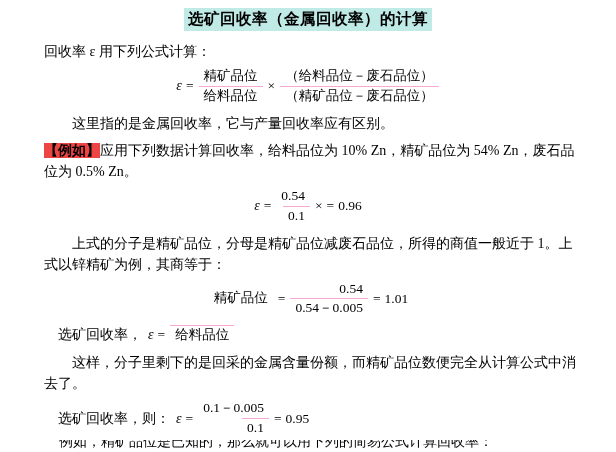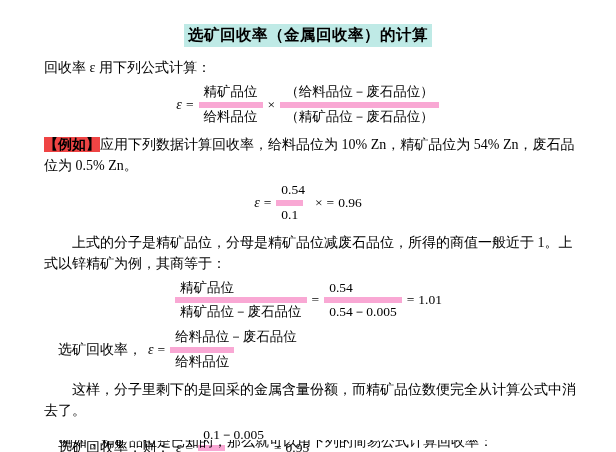--- a/index.html
+++ b/index.html
@@ -16,21 +16,21 @@
   }
   .page {
     position: relative;
     width: 616px;
     height: 452px;
     box-sizing: border-box;
     padding: 8px 14px 0 14px;
   }
   .title-row {
     text-align: center;
-    margin-top: 16px;
+    margin-top: 0;
     margin-bottom: 10px;
   }
   .title {
     display: inline-block;
     font-size: 15.5px;
     font-weight: bold;
     background: #bfeae6;
     padding: 1px 4px;
     letter-spacing: 0.5px;
   }
@@ -64,31 +64,31 @@
     display: inline-flex;
     align-items: center;
     white-space: nowrap;
   }
   .eq > * {
     margin: 0 2px;
   }
   .frac {
     display: inline-flex;
     flex-direction: column;
-    align-items: flex-start;
+    align-items: flex-end;
     vertical-align: middle;
     margin: 0 3px;
   }
   .frac .num {
     padding: 0 5px 1px 5px;
     font-size: 13.5px;
     line-height: 1.25;
   }
   .frac .den {
-    border-top: 6px solid #f9a8d4;
+    border-top: 1px solid #f9a8d4;
     padding: 1px 5px 0 5px;
     font-size: 13.5px;
     line-height: 1.25;
   }
   .op {
     font-size: 13.5px;
   }
   .simple-line {
     display: flex;
     align-items: center;
@@ -138,20 +138,21 @@
         <span class="den">给料品位</span>
       </span>
       <span class="op">×</span>
       <span class="frac">
         <span class="num">（给料品位－废石品位）</span>
         <span class="den">（精矿品位－废石品位）</span>
       </span>
     </span>
   </div>
 
+  <p class="para">这里指的是金属回收率，它与产量回收率应有区别。</p>
 
   <p class="para noindent"><span class="highlight">【例如】</span><span>应用下列数据计算回收率，给料品位为 10% Zn，精矿品位为 54% Zn，废石品位为 0.5% Zn。</span></p>
 
   <div class="eqline">
     <span class="eq">
       <span class="italic">ε</span>
       <span class="op">=</span>
       <span class="frac">
         <span class="num">0.54</span>
         <span class="den">0.1</span>
@@ -161,39 +162,37 @@
       <span class="op">0.96</span>
     </span>
   </div>
 
   <p class="para">上式的分子是精矿品位，分母是精矿品位减废石品位，所得的商值一般近于 1。上式以锌精矿为例，其商等于：</p>
 
   <div class="eqline">
     <span class="eq">
       <span class="frac">
         <span class="num">精矿品位</span>
-        <span class="den">精矿品位－废石品位</span>
       </span>
       <span class="op">=</span>
       <span class="frac">
         <span class="num">0.54</span>
         <span class="den">0.54－0.005</span>
       </span>
       <span class="op">=</span>
       <span class="op">1.01</span>
     </span>
   </div>
 
   <div class="simple-line">
     <span class="lead">选矿回收率，</span>
     <span class="eq">
       <span class="italic">ε</span>
       <span class="op">=</span>
       <span class="frac">
-        <span class="num">给料品位－废石品位</span>
         <span class="den">给料品位</span>
       </span>
     </span>
   </div>
 
   <p class="para">这样，分子里剩下的是回采的金属含量份额，而精矿品位数便完全从计算公式中消去了。</p>
 
   <div class="simple-line">
     <span class="lead">选矿回收率，则：</span>
     <span class="eq">

